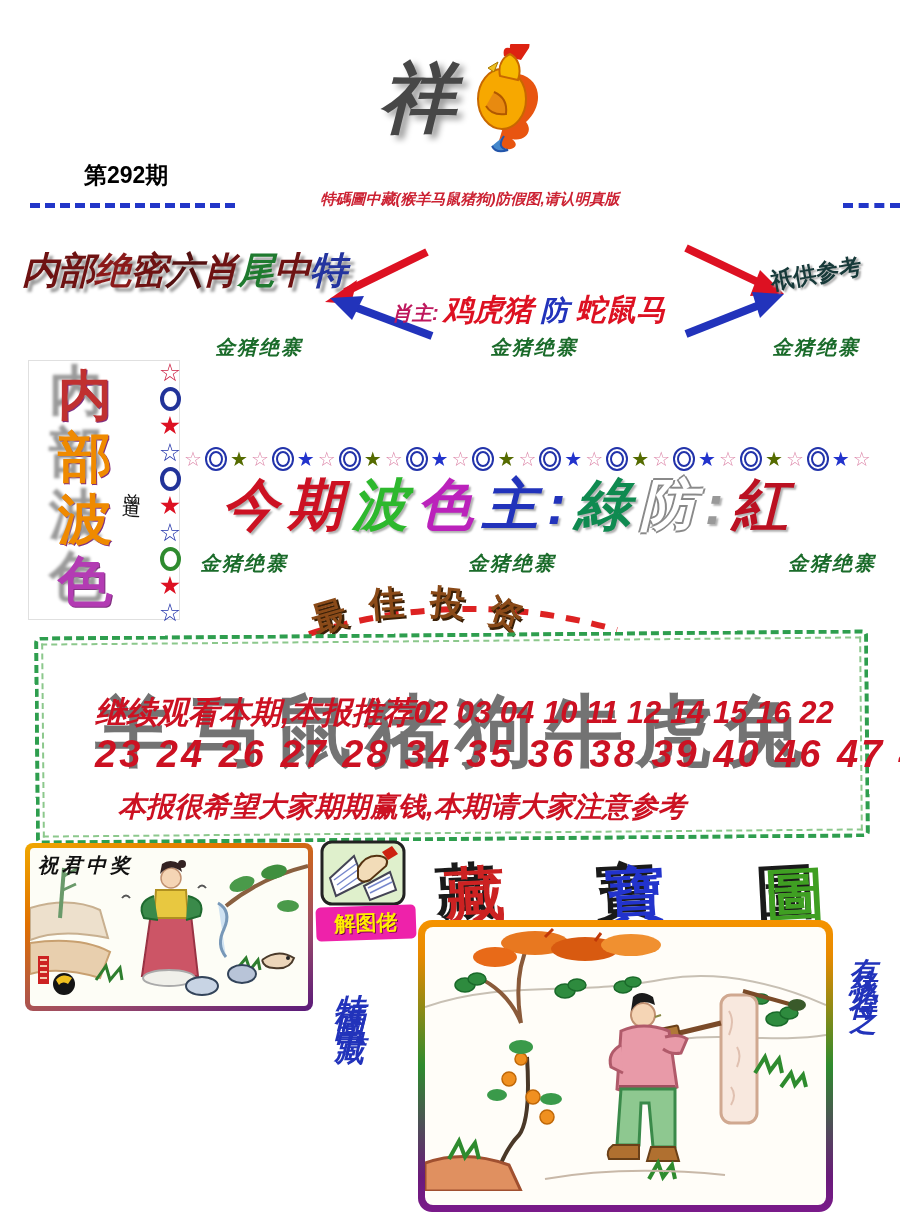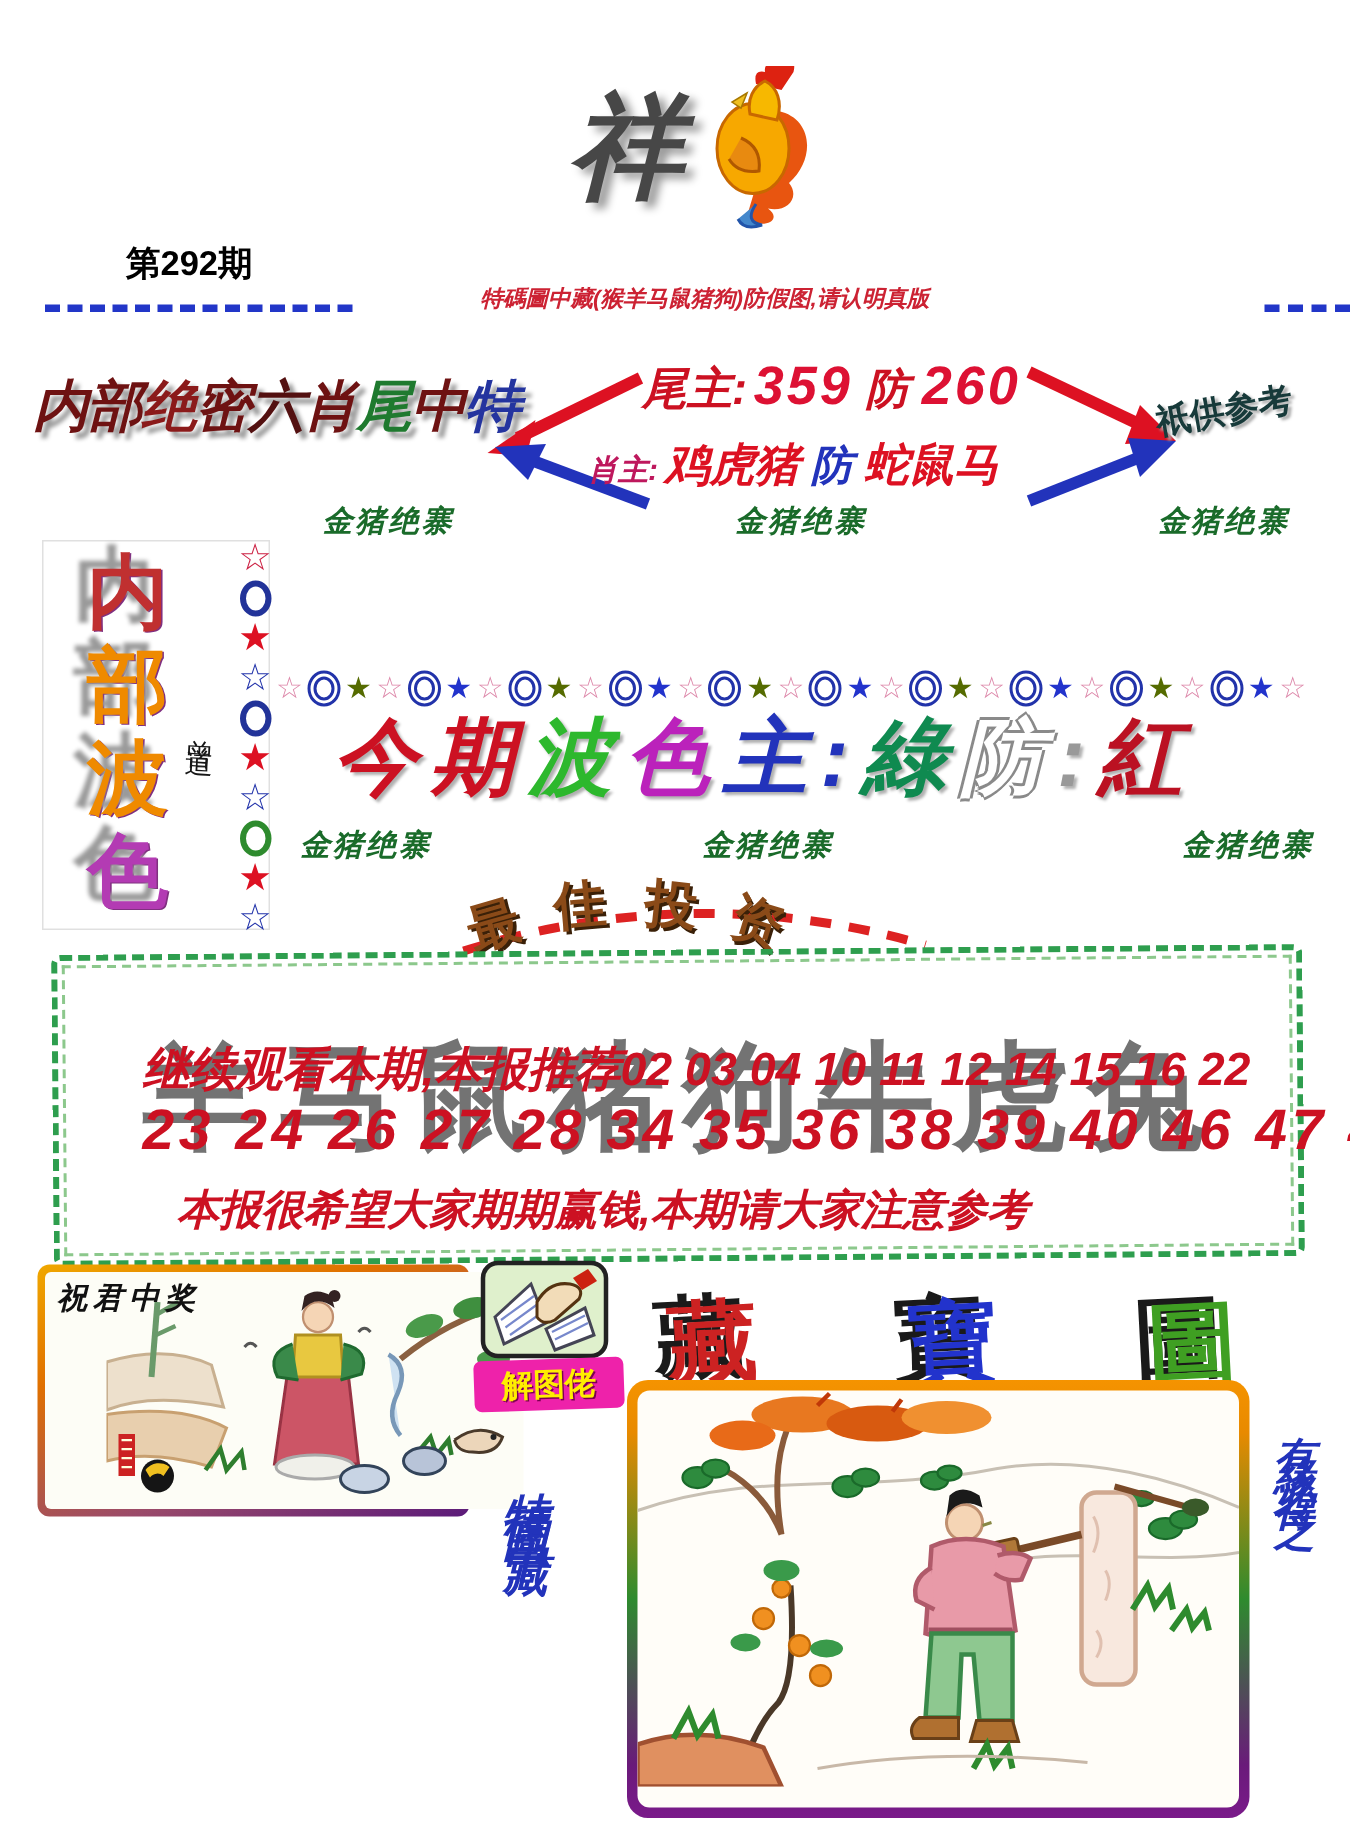--- a/index.html
+++ b/index.html
@@ -79,21 +79,21 @@
   .box-watermark{position:absolute;left:55px;top:680px;width:800px;text-align:center;font-size:78px;
                  font-weight:bold;color:#737373;letter-spacing:12px;z-index:0;white-space:nowrap;}
   .box-line{position:absolute;color:#cc1122;font-weight:bold;font-style:italic;z-index:1;white-space:nowrap;}
   .box-line1{left:95px;top:692px;font-size:31px;}
   .box-line2{left:95px;top:733px;font-size:38px;letter-spacing:3px;}
   .box-line3{left:118px;top:788px;font-size:28px;}
 
   
   .pic-left-frame{position:absolute;left:25px;top:843px;width:278px;height:158px;padding:5px;
                   border-radius:8px;background:linear-gradient(160deg,#f0a800 0%,#e07000 30%,#9a4a6a 70%,#5a1a7a 100%);}
-  .pic-left-inner{width:100%;height:100%;background:#fdfdf6;border-radius:4px;position:relative;overflow:hidden;padding-left:41px;}
+  .pic-left-inner{width:100%;height:100%;background:#fdfdf6;border-radius:4px;position:relative;overflow:hidden;}
   .pic-left-caption{position:absolute;left:8px;top:4px;font-size:20px;font-weight:bold;color:#111;
                     letter-spacing:4px;z-index:2;font-style:italic;}
   .decoder{position:absolute;left:320px;top:838px;width:86px;height:70px;}
   .decoder-banner{position:absolute;left:316px;top:906px;width:96px;text-align:center;background:#ee22aa;
                   border-radius:5px;transform:rotate(-2deg);padding:3px 2px;
                   font-size:21px;font-weight:bold;color:#ffee00;text-shadow:1px 1px 0 #7a0050;}
   .treasure{position:absolute;left:445px;top:856px;width:380px;display:flex;justify-content:space-between;
             font-size:60px;font-weight:bold;}
   .treasure span{text-shadow:-9px -4px 0 #1a1a1a;transform:rotate(-3deg);}
   .vert-left{position:absolute;left:328px;top:970px;writing-mode:vertical-rl;text-orientation:upright;
@@ -141,26 +141,20 @@
   </svg>
   <svg class="arrow-svg" style="left:682px;top:242px;" width="104" height="58">
     <line x1="4" y1="6" x2="80" y2="42" stroke="#dd1122" stroke-width="8"></line>
     <polygon points="102,52 68,54 78,28" fill="#dd1122"></polygon>
   </svg>
   <svg class="arrow-svg" style="left:682px;top:292px;" width="104" height="48">
     <line x1="4" y1="42" x2="80" y2="12" stroke="#2233bb" stroke-width="8"></line>
     <polygon points="102,2 70,0 78,26" fill="#2233bb"></polygon>
   </svg>
 
-  <div class="tail-line">
-    <span class="lbl">尾主:</span>
-    <span class="num">359</span>
-    <span class="guard">防</span>
-    <span class="num">260</span>
-  </div>
   <div class="zodiac-line">
     <span class="lbl">肖主:</span>
     <span class="red">鸡虎猪</span>
     <span class="guard">防</span>
     <span class="red">蛇鼠马</span>
   </div>
   <div class="side-note">祇供参考</div>
 
   <div class="wm wm1">金猪绝寨</div>
   <div class="wm wm2">金猪绝寨</div>

